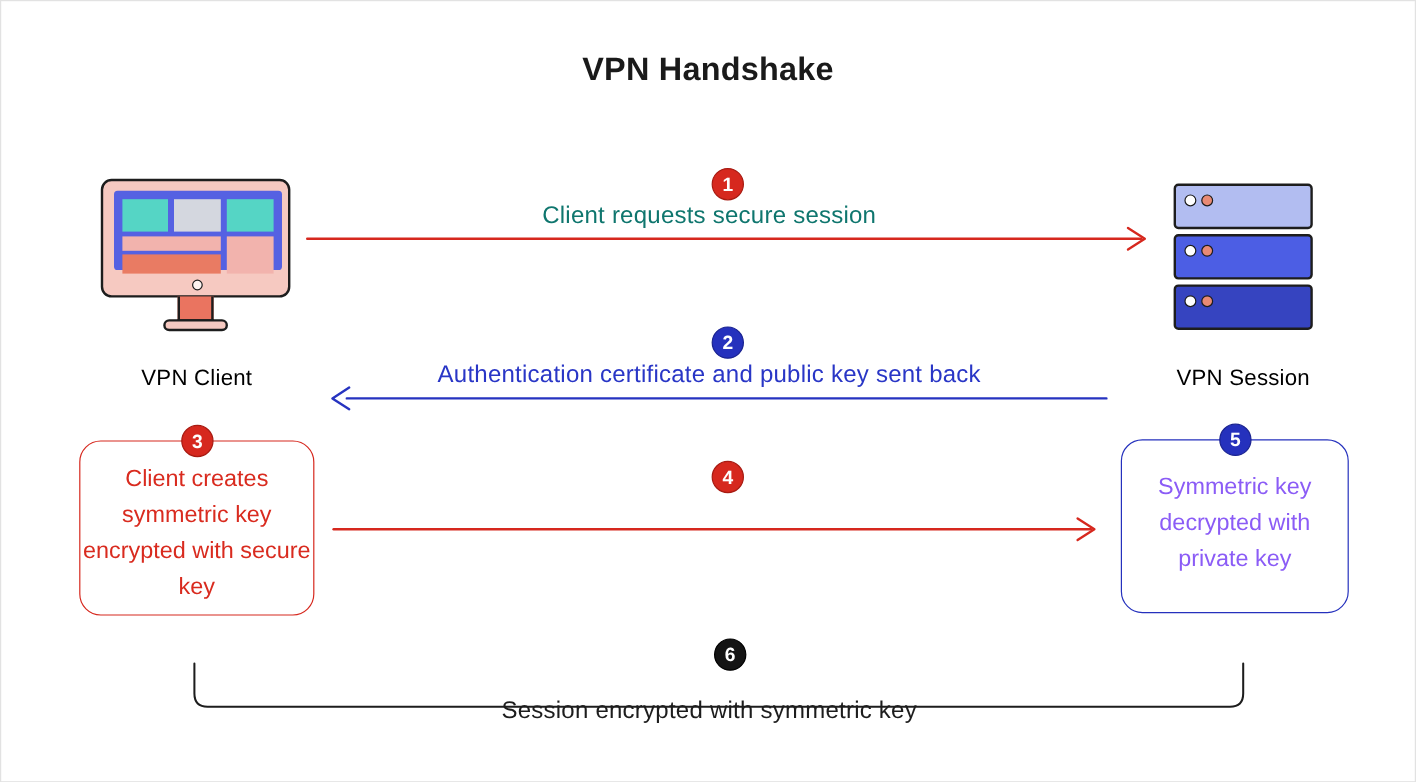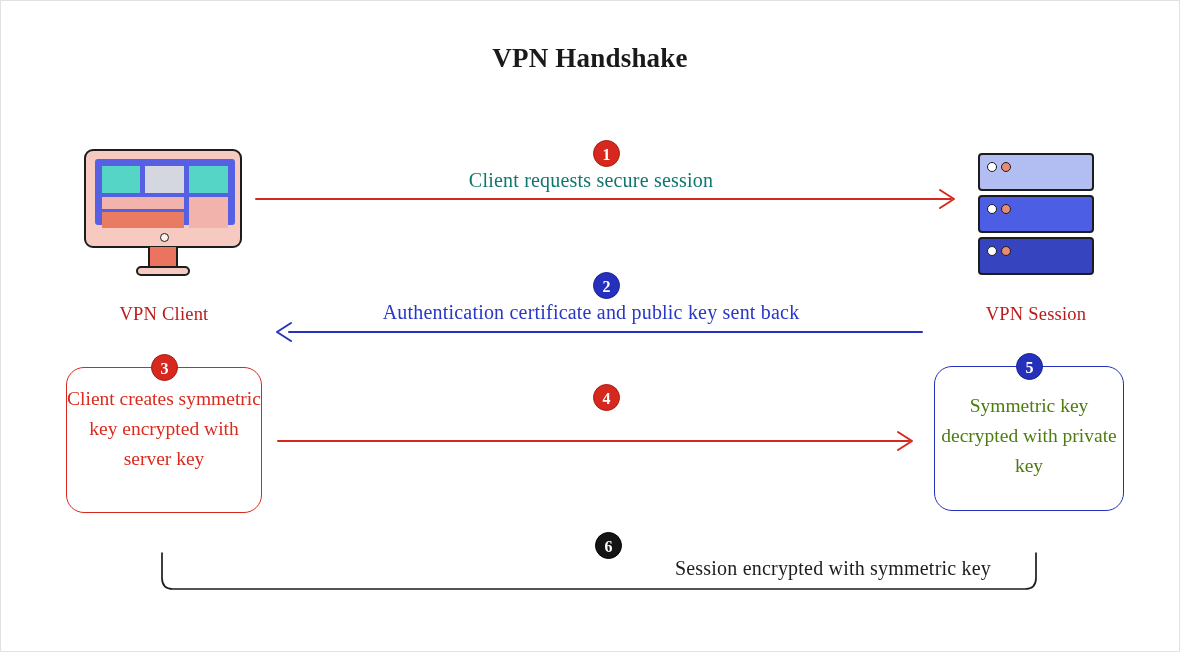--- a/index.html
+++ b/index.html
@@ -1,18 +1,18 @@
 <!DOCTYPE html>
 <html><head>
 <meta charset="utf-8">
 <style>
   html,body{margin:0;padding:0;background:#fff;}
   .canvas{
     position:relative;width:1180px;height:652px;background:#ffffff;
-    font-family:Liberation Serif, serif;overflow:hidden;
+    font-family:Liberation Sans, sans-serif;overflow:hidden;
     border:1px solid #e2e2e2;box-sizing:border-box;
   }
   .title{
     position:absolute;left:0;top:42px;width:100%;text-align:center;
     font-size:27px;font-weight:700;color:#1a1a1a;letter-spacing:.2px;
   }
   
   .badge{
     position:absolute;width:27px;height:27px;border-radius:50%;
     color:#fff;font-size:16px;font-weight:700;line-height:27px;text-align:center;
@@ -28,21 +28,21 @@
   }
   .red-text{color:#0f766e;}
   .blue-text{color:#2936c6;}
   .black-text{color:#1d1d1d;}
   
   .step-box{
     position:absolute;box-sizing:border-box;border-radius:18px;
     text-align:center;font-size:19.5px;line-height:30px;
   }
   .box-red{border:1.6px solid #d6281e;color:#d92b1f;}
-  .box-blue{border:1.6px solid #2531bd;color:#4d7c0f;}
+  .box-blue{border:1.6px solid #2531bd;color:#8b5cf6;}
   
   .client-icon{position:absolute;left:83px;top:148px;width:160px;height:130px;}
   .monitor{position:absolute;left:0;top:0;width:158px;height:99px;background:#f6c9c1;
     border:2px solid #1d1d1d;border-radius:9px;box-sizing:border-box;}
   .screen{position:absolute;left:9px;top:8px;width:140px;height:66px;background:#5561e2;border-radius:3px;}
   .tile{position:absolute;}
   .tile.teal{background:#55d5c5;}
   .tile.gray{background:#d4d7df;}
   .tile.pink{background:#f2b3ad;}
   .tile.salmon{background:#e97b63;}
@@ -58,21 +58,21 @@
     border-radius:4px;box-sizing:border-box;}
   .unit-1{top:0;background:#b2bdf1;}
   .unit-2{top:42px;background:#4c5ee4;}
   .unit-3{top:84px;background:#3644c0;}
   .led{position:absolute;width:8px;height:8px;border-radius:50%;box-sizing:content-box;
     border:1.6px solid #1d1d1d;top:7px;}
   .led.white{left:7px;background:#ffffff;}
   .led.salmon{left:21px;background:#e98a74;}
   
   .device-label{
-    position:absolute;text-align:center;font-size:18.5px;color:#b91c1c;letter-spacing:.2px;
+    position:absolute;text-align:center;font-size:18.5px;color:#000000;letter-spacing:.2px;
   }
   .svg-layer{position:absolute;left:0;top:0;width:1180px;height:652px;pointer-events:none;}
 </style>
 </head>
 <body>
 
 <div class="canvas">
 
   <div class="title">VPN Handshake</div>
 
@@ -125,27 +125,27 @@
   </div>
   <div class="device-label" style="left:977px;top:303px;width:116px;">VPN Session</div>
 
   <div class="badge red" style="left:592px;top:139px;">1</div>
   <div class="step-text red-text" style="top:168px;">Client requests secure session</div>
 
   <div class="badge blue" style="left:592px;top:271px;">2</div>
   <div class="step-text blue-text" style="top:300px;">Authentication certificate and public key sent back</div>
 
   <div class="step-box box-red" style="left:65px;top:366px;width:196px;height:146px;padding-top:16px;">
-    <span>Client creates symmetric key encrypted with server key</span>
+    <span>Client creates symmetric key encrypted with secure key</span>
   </div>
   <div class="badge red" style="left:150px;top:353px;">3</div>
 
   <div class="badge red" style="left:592px;top:383px;">4</div>
 
   <div class="step-box box-blue" style="left:933px;top:365px;width:190px;height:145px;padding-top:24px;">
     <span>Symmetric key decrypted with private key</span>
   </div>
   <div class="badge blue" style="left:1015px;top:352px;">5</div>
 
   <div class="badge black" style="left:594px;top:531px;">6</div>
-  <div class="step-text black-text" style="top:556px;text-align:right;">Session encrypted with symmetric key</div>
+  <div class="step-text black-text" style="top:580px;">Session encrypted with symmetric key</div>
 
 </div>
 
 </body></html>

